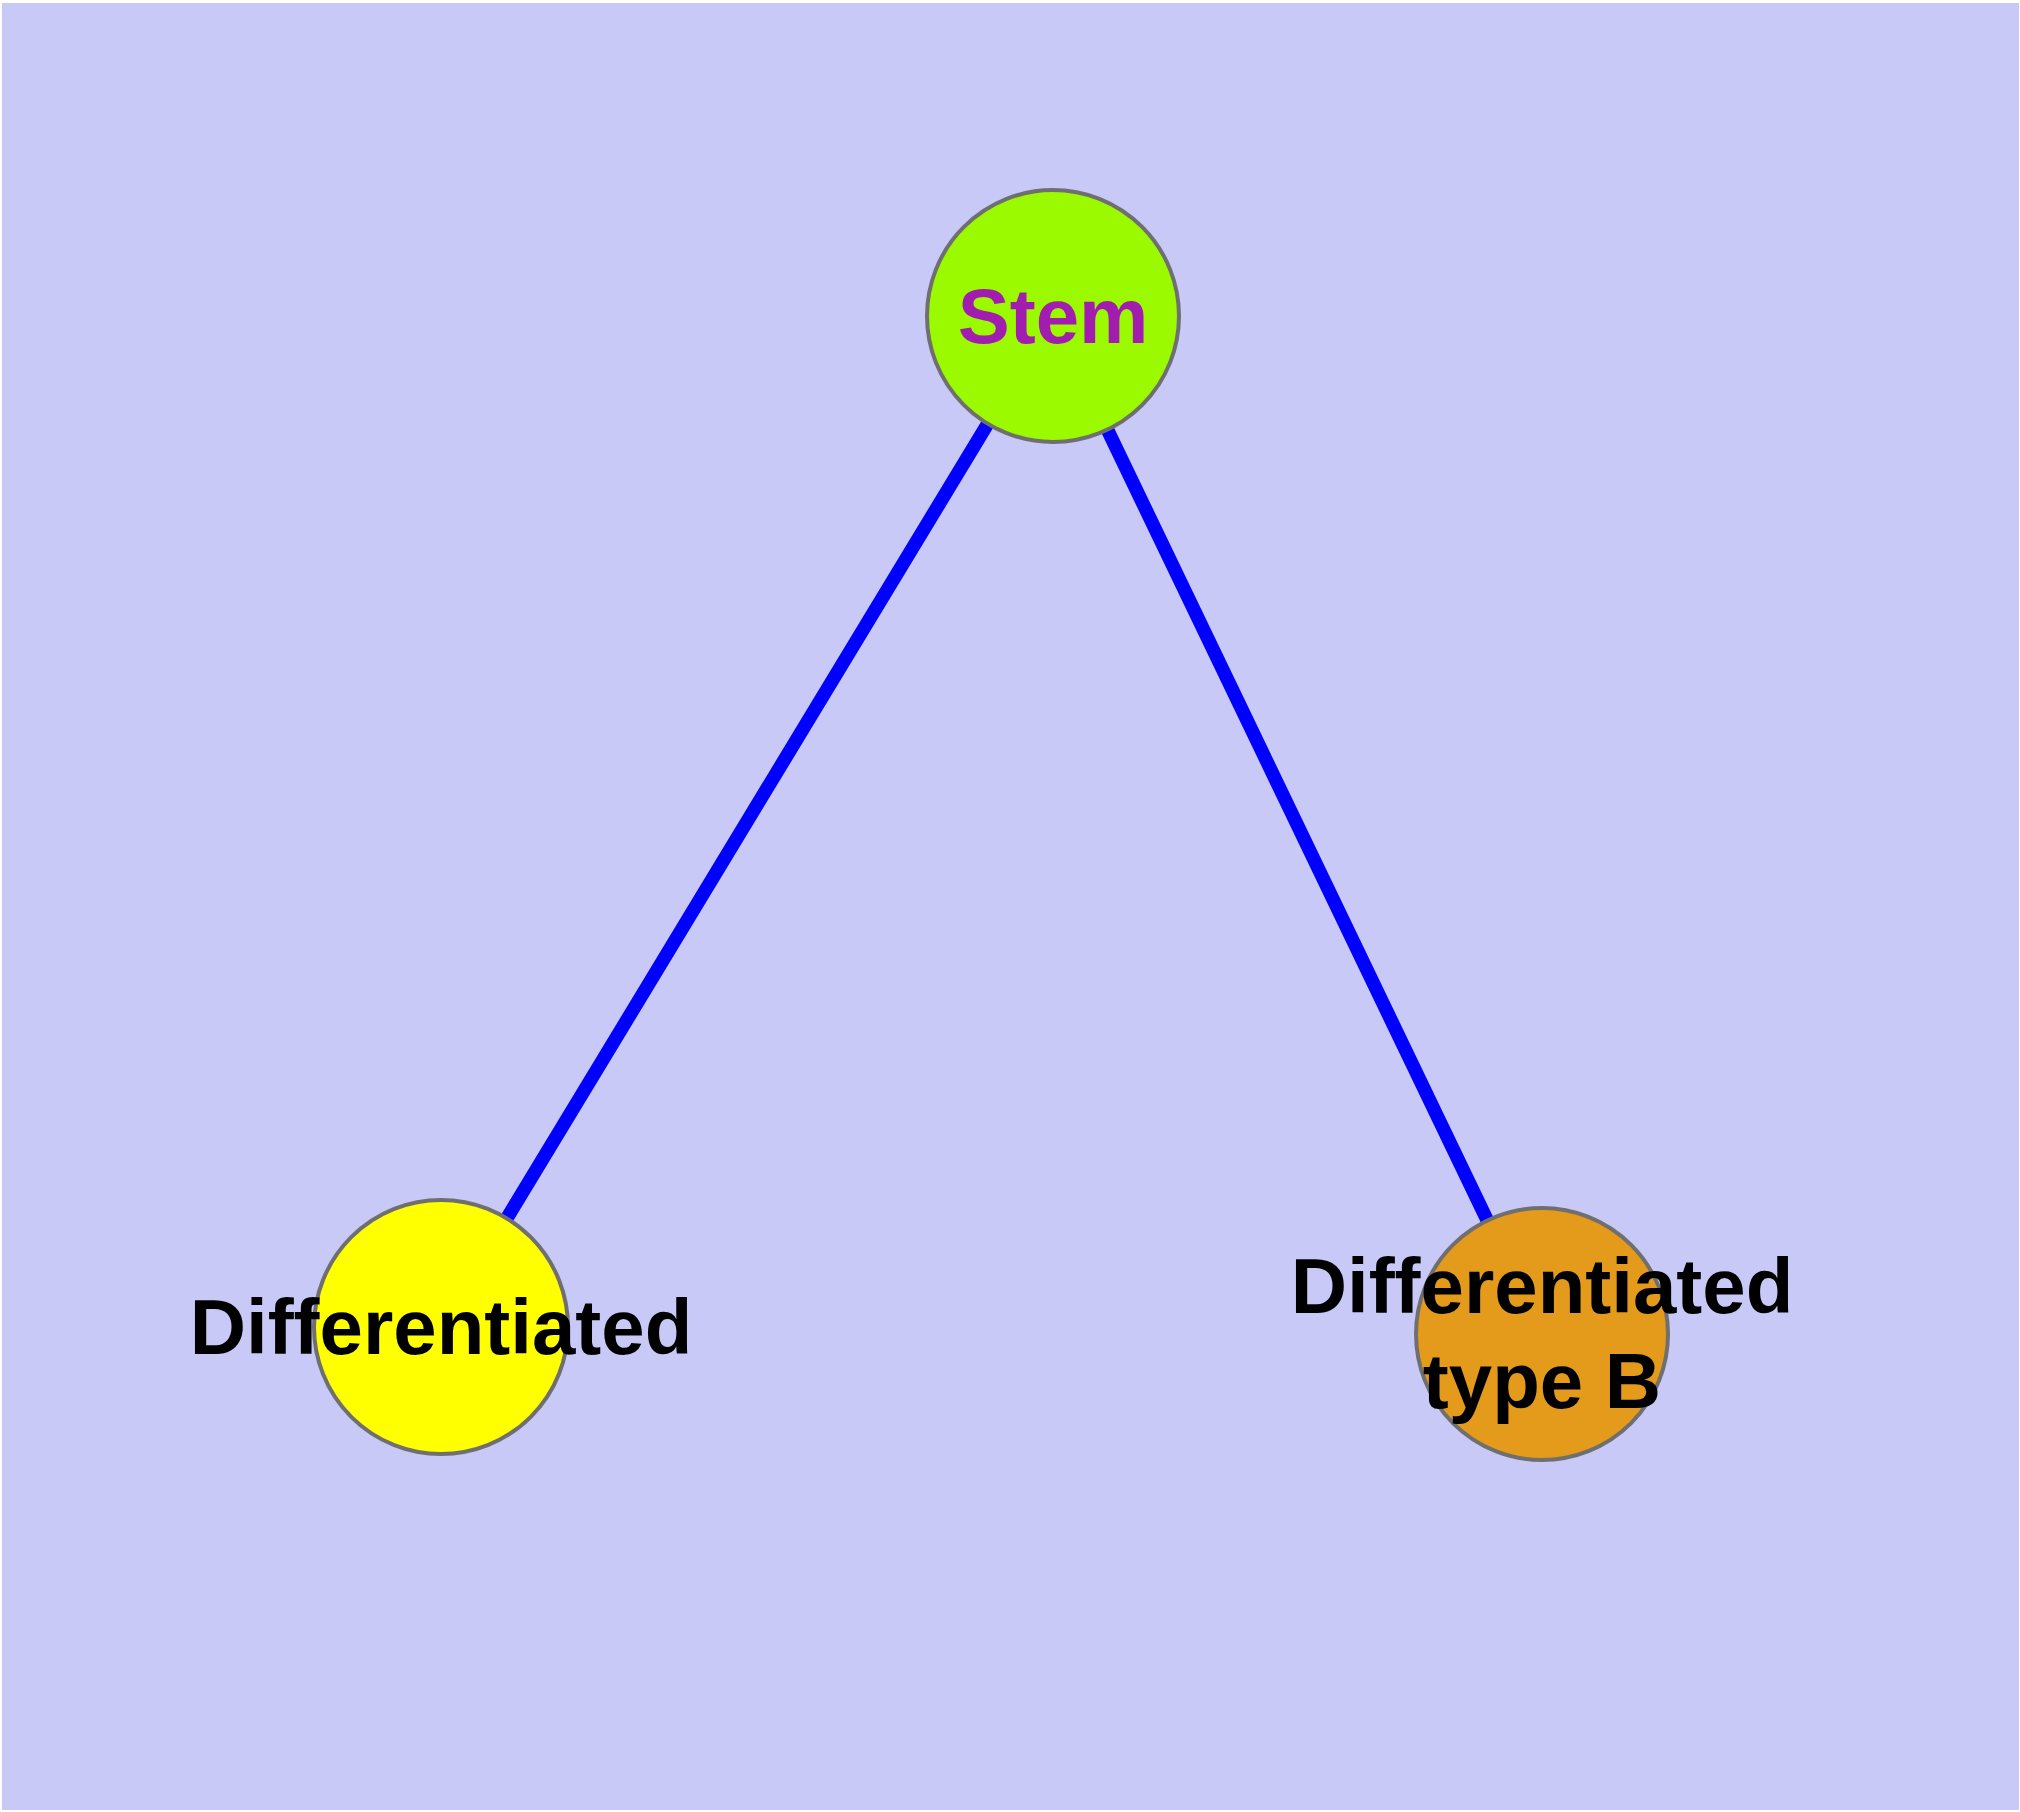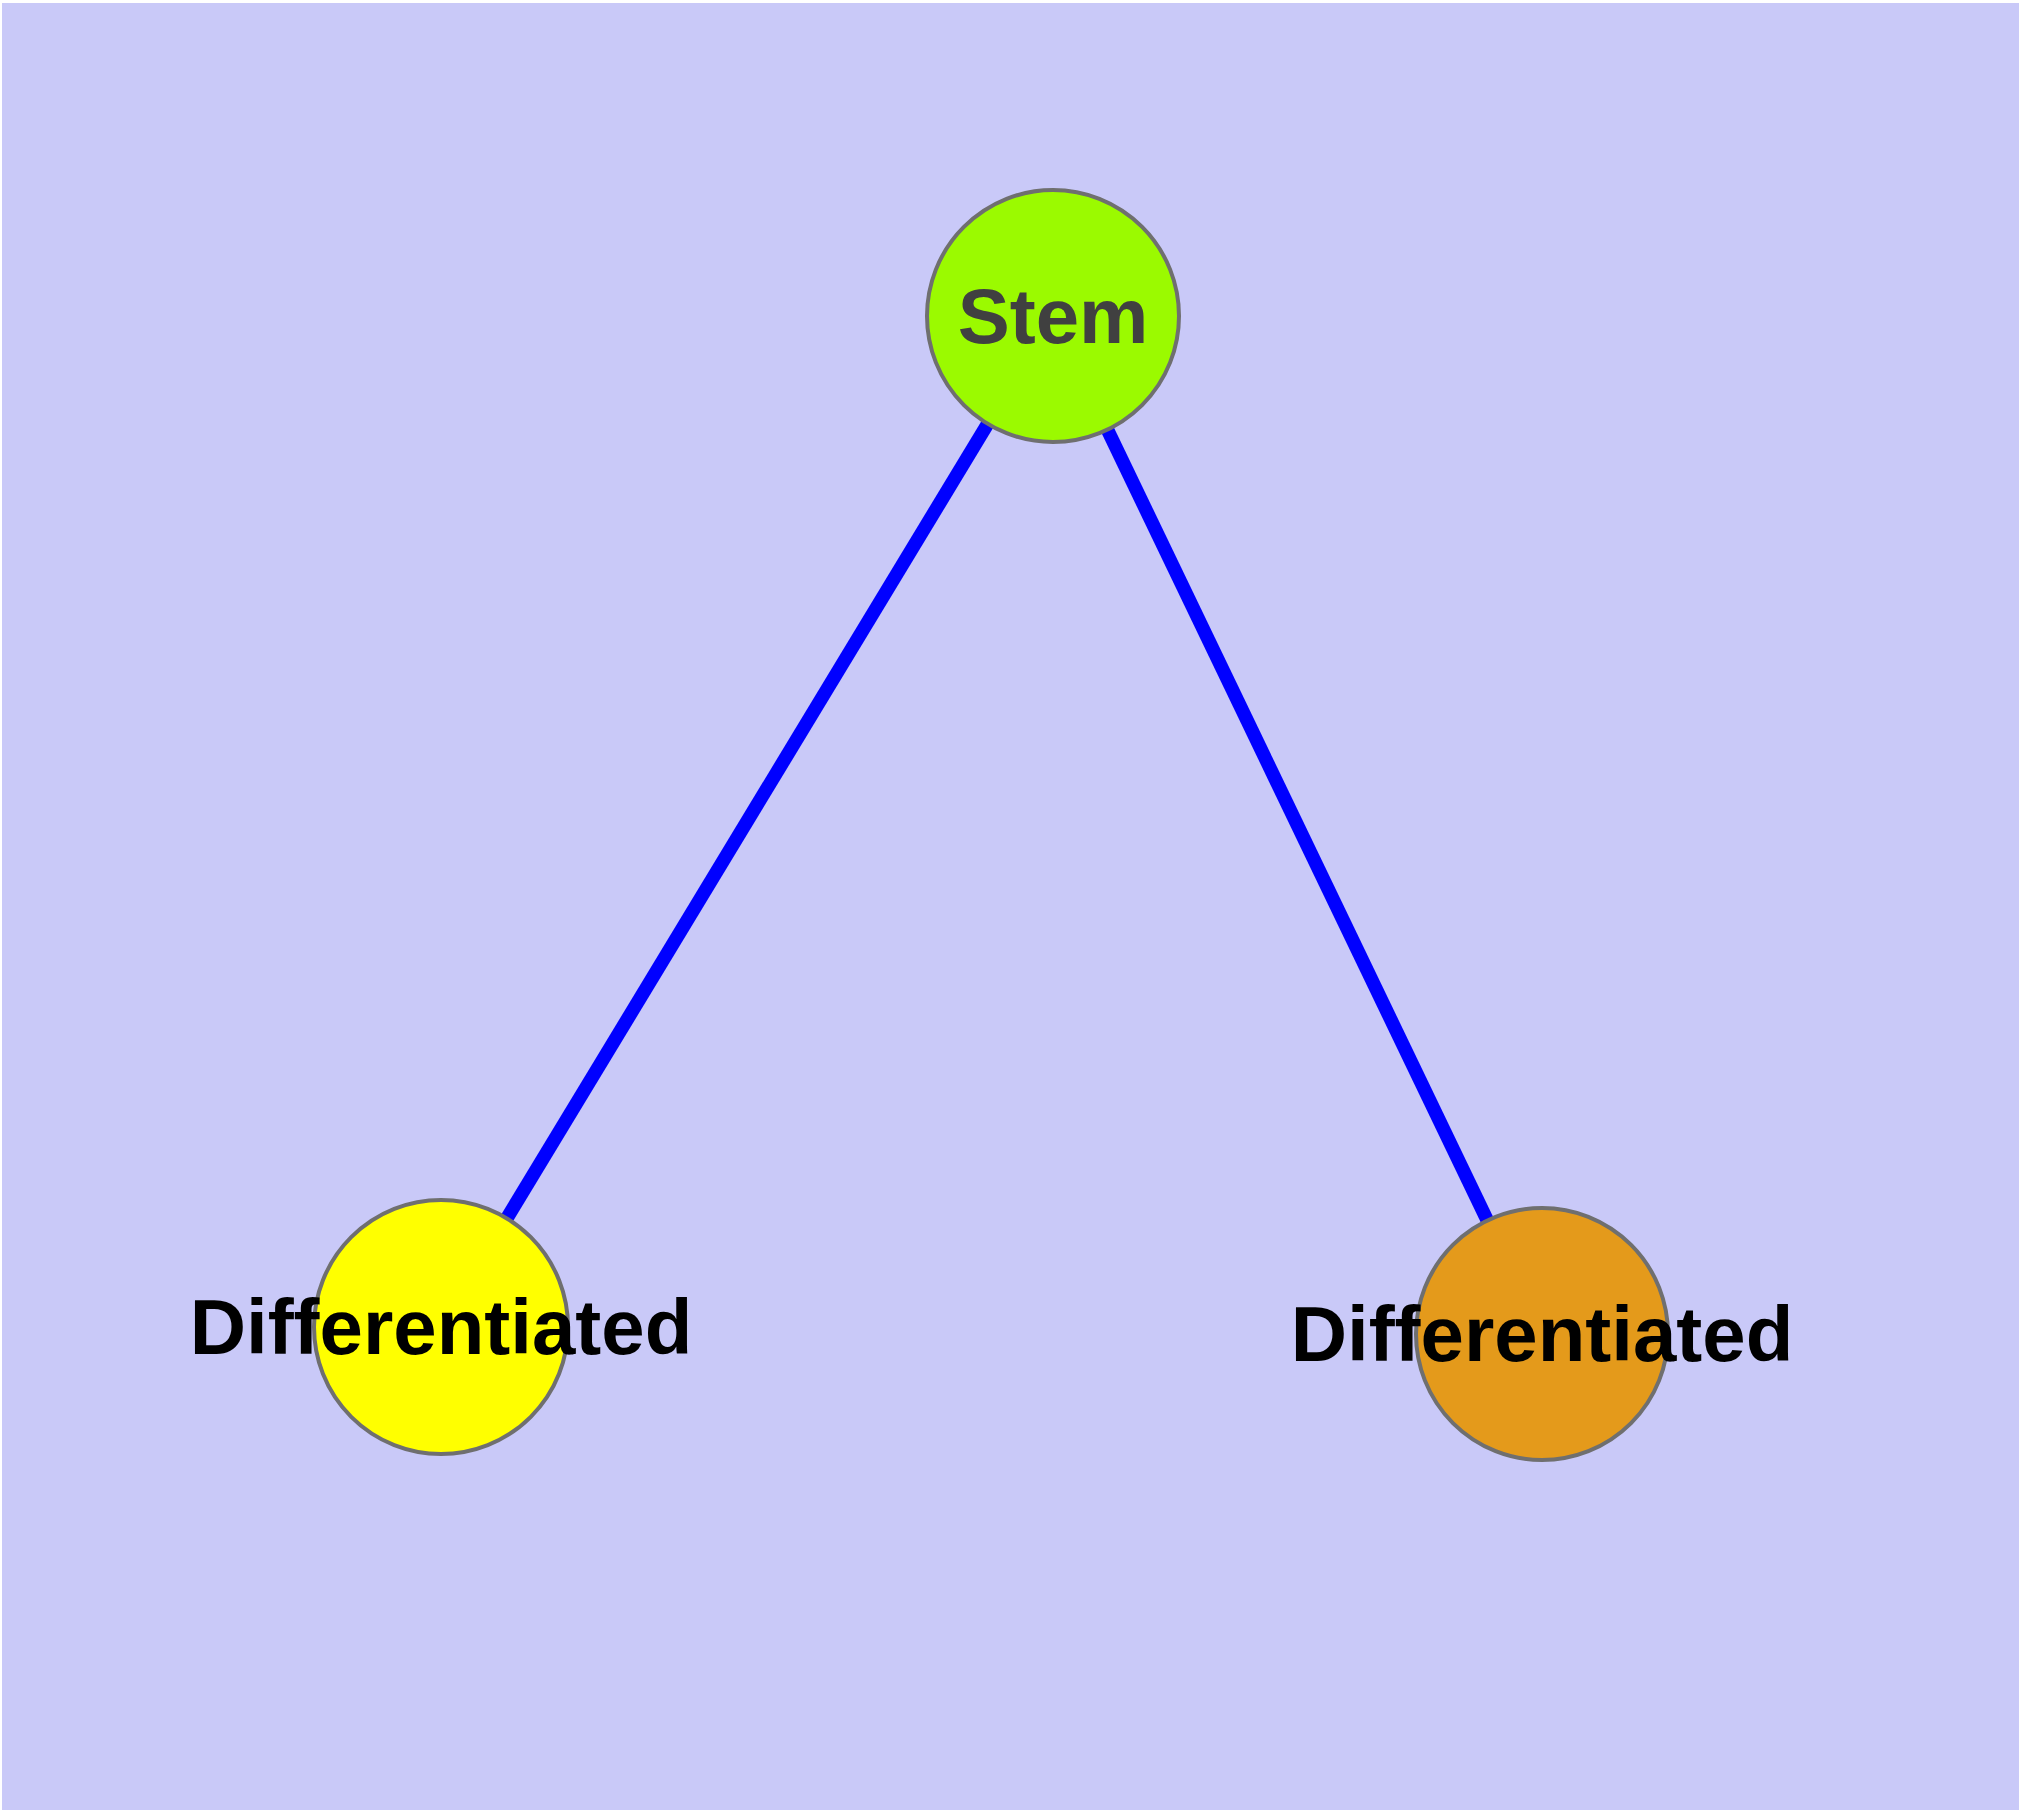--- a/index.html
+++ b/index.html
@@ -61,34 +61,35 @@
 
   <svg class="edges-layer" width="2021" height="1812" viewBox="0 0 2384 2138">
     <line class="edge" x1="1242" y1="373" x2="520" y2="1566" stroke="#0000FF"></line>
     <line class="edge" x1="1242" y1="373" x2="1819" y2="1574" stroke="#0000FF"></line>
   </svg>
 
   <div class="nodes">
 
     <div class="node-group">
       <div class="node-circle" style="left: 1053px; top: 316px; height: 256px; width: 256px; background: rgb(155, 250, 0); border-color: rgb(111, 111, 111);"></div>
-      <div class="node-label" style="left: 1053px; top: 316px; color: #404040;">
+      <div class="node-label" style="left: 1053px; top: 316px; color: #a21caf;">
         <span>Stem</span>
       </div>
     </div>
 
     <div class="node-group">
       <div class="node-circle" style="left: 441px; top: 1327px; height: 258px; width: 258px; background: rgb(255, 255, 0); border-color: rgb(111, 111, 111);"></div>
       <div class="node-label" style="left: 441px; top: 1327px; color: rgb(0, 0, 0);">
         <span>Differentiated</span>
       </div>
     </div>
 
     <div class="node-group">
       <div class="node-circle" style="left: 1542px; top: 1334px; height: 256px; width: 256px; background: rgb(228, 154, 27); border-color: rgb(111, 111, 111);"></div>
       <div class="node-label" style="left: 1542px; top: 1334px; color: rgb(0, 0, 0);">
         <span>Differentiated</span>
+        <span>type B</span>
       </div>
     </div>
 
   </div>
 </div>
 
 
 </body></html>

